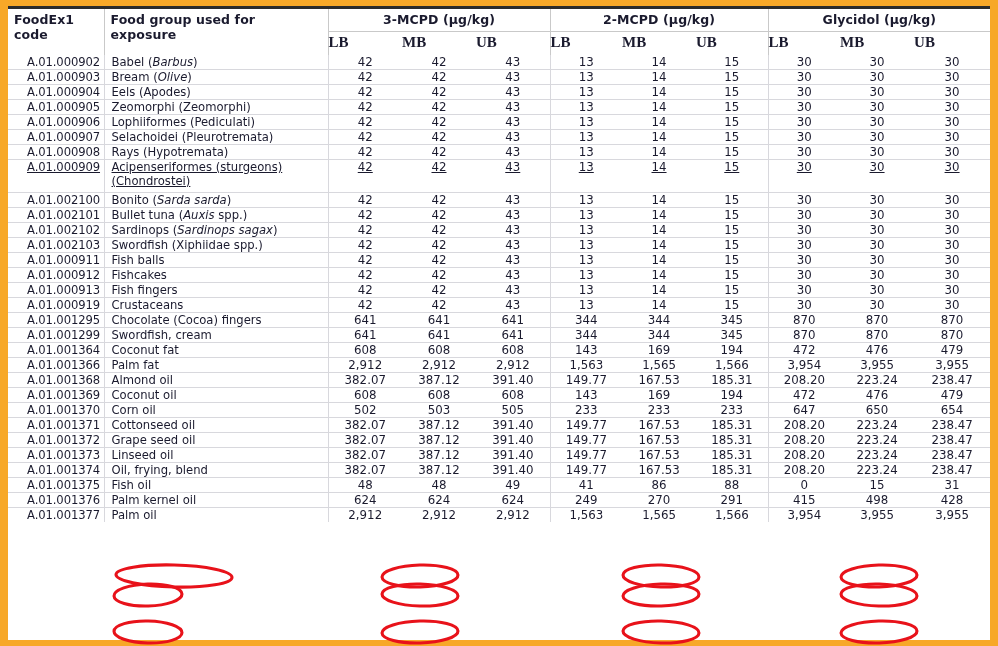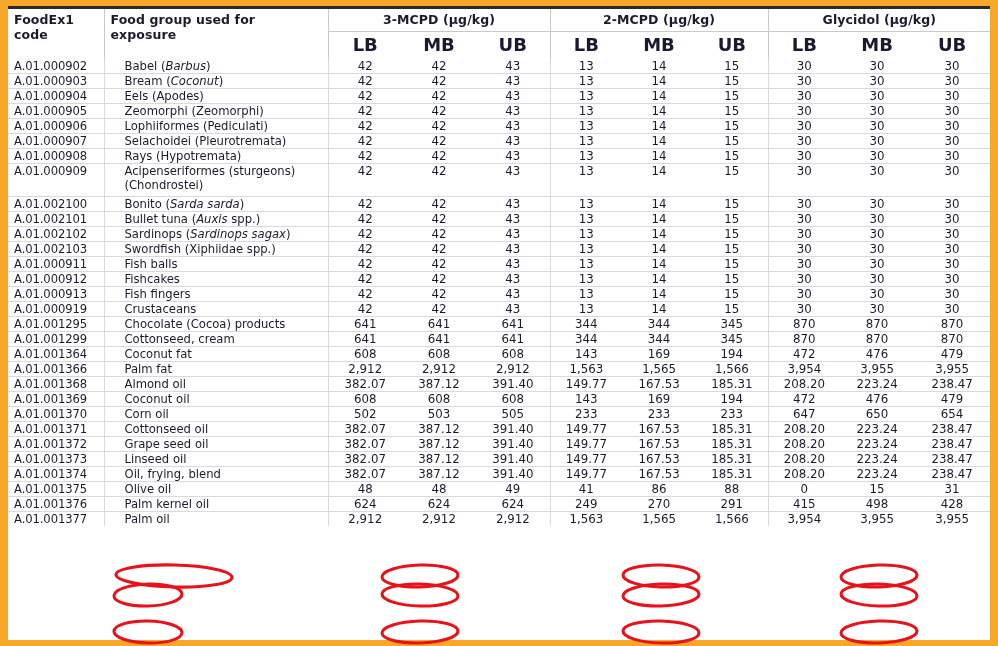--- a/index.html
+++ b/index.html
@@ -46,54 +46,55 @@
     letter-spacing:.1px;
   }
   thead tr.grp th.stub{
     text-align:left;
     vertical-align:top;
     border-bottom:none;
     padding:4px 0 0 6px;
     line-height:14.5px;
   }
   thead tr.sub th{
-    font-size:18px;
+    font-size:15px;
     font-weight:bold;
-    text-align:center;
+    text-align:left;
     padding:2px 0 4px 0;
+    font-family:Liberation Serif, serif;
   }
   thead th.vl{border-left:1px solid #c9c9c9;}
   .hdr-rule-top{
     height:3px;background:#2b2b2b;width:982px;
   }
   
   tbody td{
     font-size:11.6px;
     border-bottom:1px solid #d8d8dd;
     padding:2px 0 2px 0;
     height:14px;
     line-height:14px;
   }
   tbody td.code{
-    padding-left:6px;
+    padding-left:19px;
     white-space:nowrap;
     letter-spacing:-0.1px;
   }
   tbody td.name{
-    padding-left:20px;
+    padding-left:7px;
     border-left:1px solid #d8d8dd;
   }
   tbody td.num{
     text-align:center;
     font-size:11.8px;
   }
   tbody td.vl{border-left:1px solid #d8d8dd;}
   tbody tr:last-child td{border-bottom:none;}
   i{font-style:italic;}
-  .tall{height:32px;}
+  .tall{height:32px;text-decoration:underline;}
   
   #ink{
     position:absolute;left:0;top:0;width:998px;height:646px;
     pointer-events:none;
   }
 </style>
 </head>
 <body>
 
 <div id="frame" style="--accent: #f7a828;">
@@ -150,21 +151,21 @@
             <td class="num">43</td>
             <td class="num vl">13</td>
             <td class="num">14</td>
             <td class="num">15</td>
             <td class="num vl">30</td>
             <td class="num">30</td>
             <td class="num">30</td>
           </tr>
           <tr>
             <td class="code">A.01.000903</td>
-            <td class="name">Bream (<i>Coconut</i>)</td>
+            <td class="name">Bream (<i>Olive</i>)</td>
             <td class="num vl">42</td>
             <td class="num">42</td>
             <td class="num">43</td>
             <td class="num vl">13</td>
             <td class="num">14</td>
             <td class="num">15</td>
             <td class="num vl">30</td>
             <td class="num">30</td>
             <td class="num">30</td>
           </tr>
@@ -345,34 +346,34 @@
             <td class="num">43</td>
             <td class="num vl">13</td>
             <td class="num">14</td>
             <td class="num">15</td>
             <td class="num vl">30</td>
             <td class="num">30</td>
             <td class="num">30</td>
           </tr>
           <tr>
             <td class="code">A.01.001295</td>
-            <td class="name">Chocolate (Cocoa) products</td>
+            <td class="name">Chocolate (Cocoa) fingers</td>
             <td class="num vl">641</td>
             <td class="num">641</td>
             <td class="num">641</td>
             <td class="num vl">344</td>
             <td class="num">344</td>
             <td class="num">345</td>
             <td class="num vl">870</td>
             <td class="num">870</td>
             <td class="num">870</td>
           </tr>
           <tr>
             <td class="code">A.01.001299</td>
-            <td class="name">Cottonseed, cream</td>
+            <td class="name">Swordfish, cream</td>
             <td class="num vl">641</td>
             <td class="num">641</td>
             <td class="num">641</td>
             <td class="num vl">344</td>
             <td class="num">344</td>
             <td class="num">345</td>
             <td class="num vl">870</td>
             <td class="num">870</td>
             <td class="num">870</td>
           </tr>
@@ -488,21 +489,21 @@
             <td class="num">391.40</td>
             <td class="num vl">149.77</td>
             <td class="num">167.53</td>
             <td class="num">185.31</td>
             <td class="num vl">208.20</td>
             <td class="num">223.24</td>
             <td class="num">238.47</td>
           </tr>
           <tr>
             <td class="code">A.01.001375</td>
-            <td class="name">Olive oil</td>
+            <td class="name">Fish oil</td>
             <td class="num vl">48</td>
             <td class="num">48</td>
             <td class="num">49</td>
             <td class="num vl">41</td>
             <td class="num">86</td>
             <td class="num">88</td>
             <td class="num vl">0</td>
             <td class="num">15</td>
             <td class="num">31</td>
           </tr>

